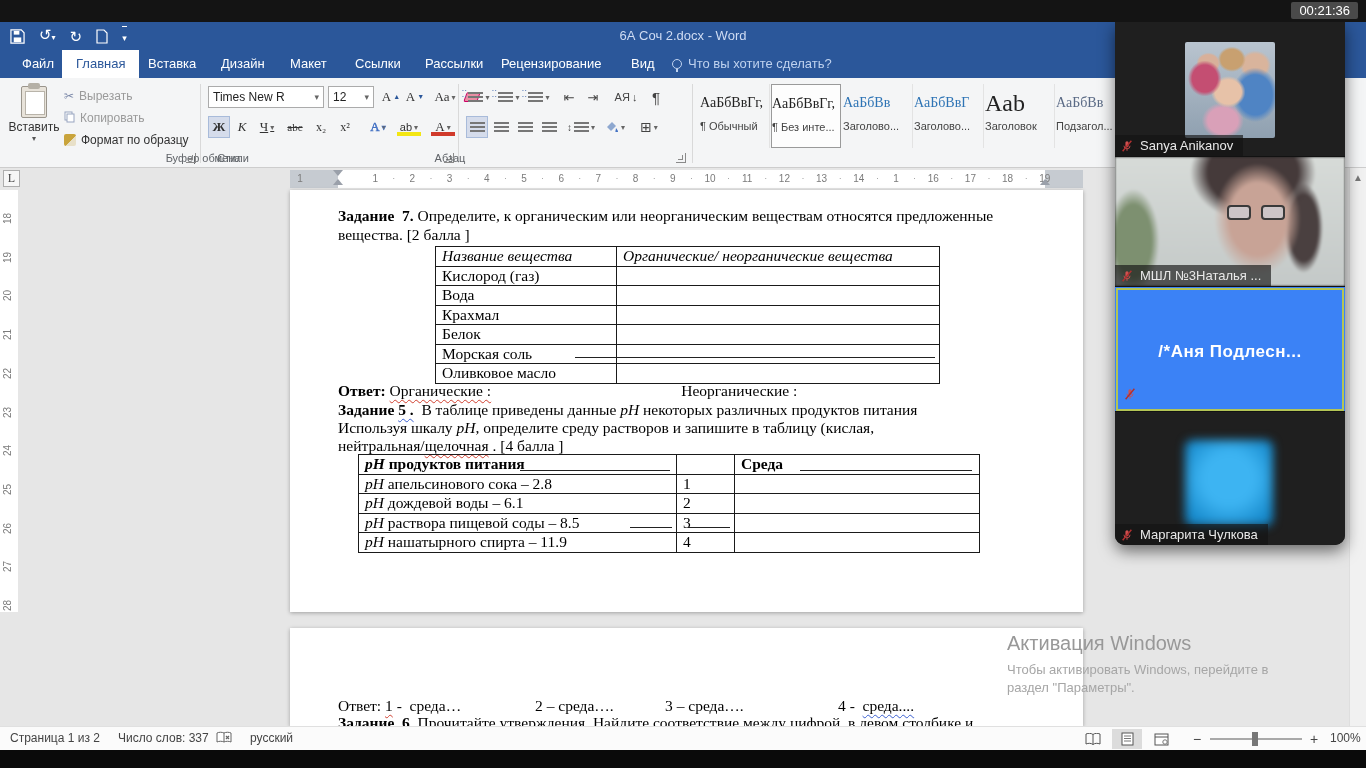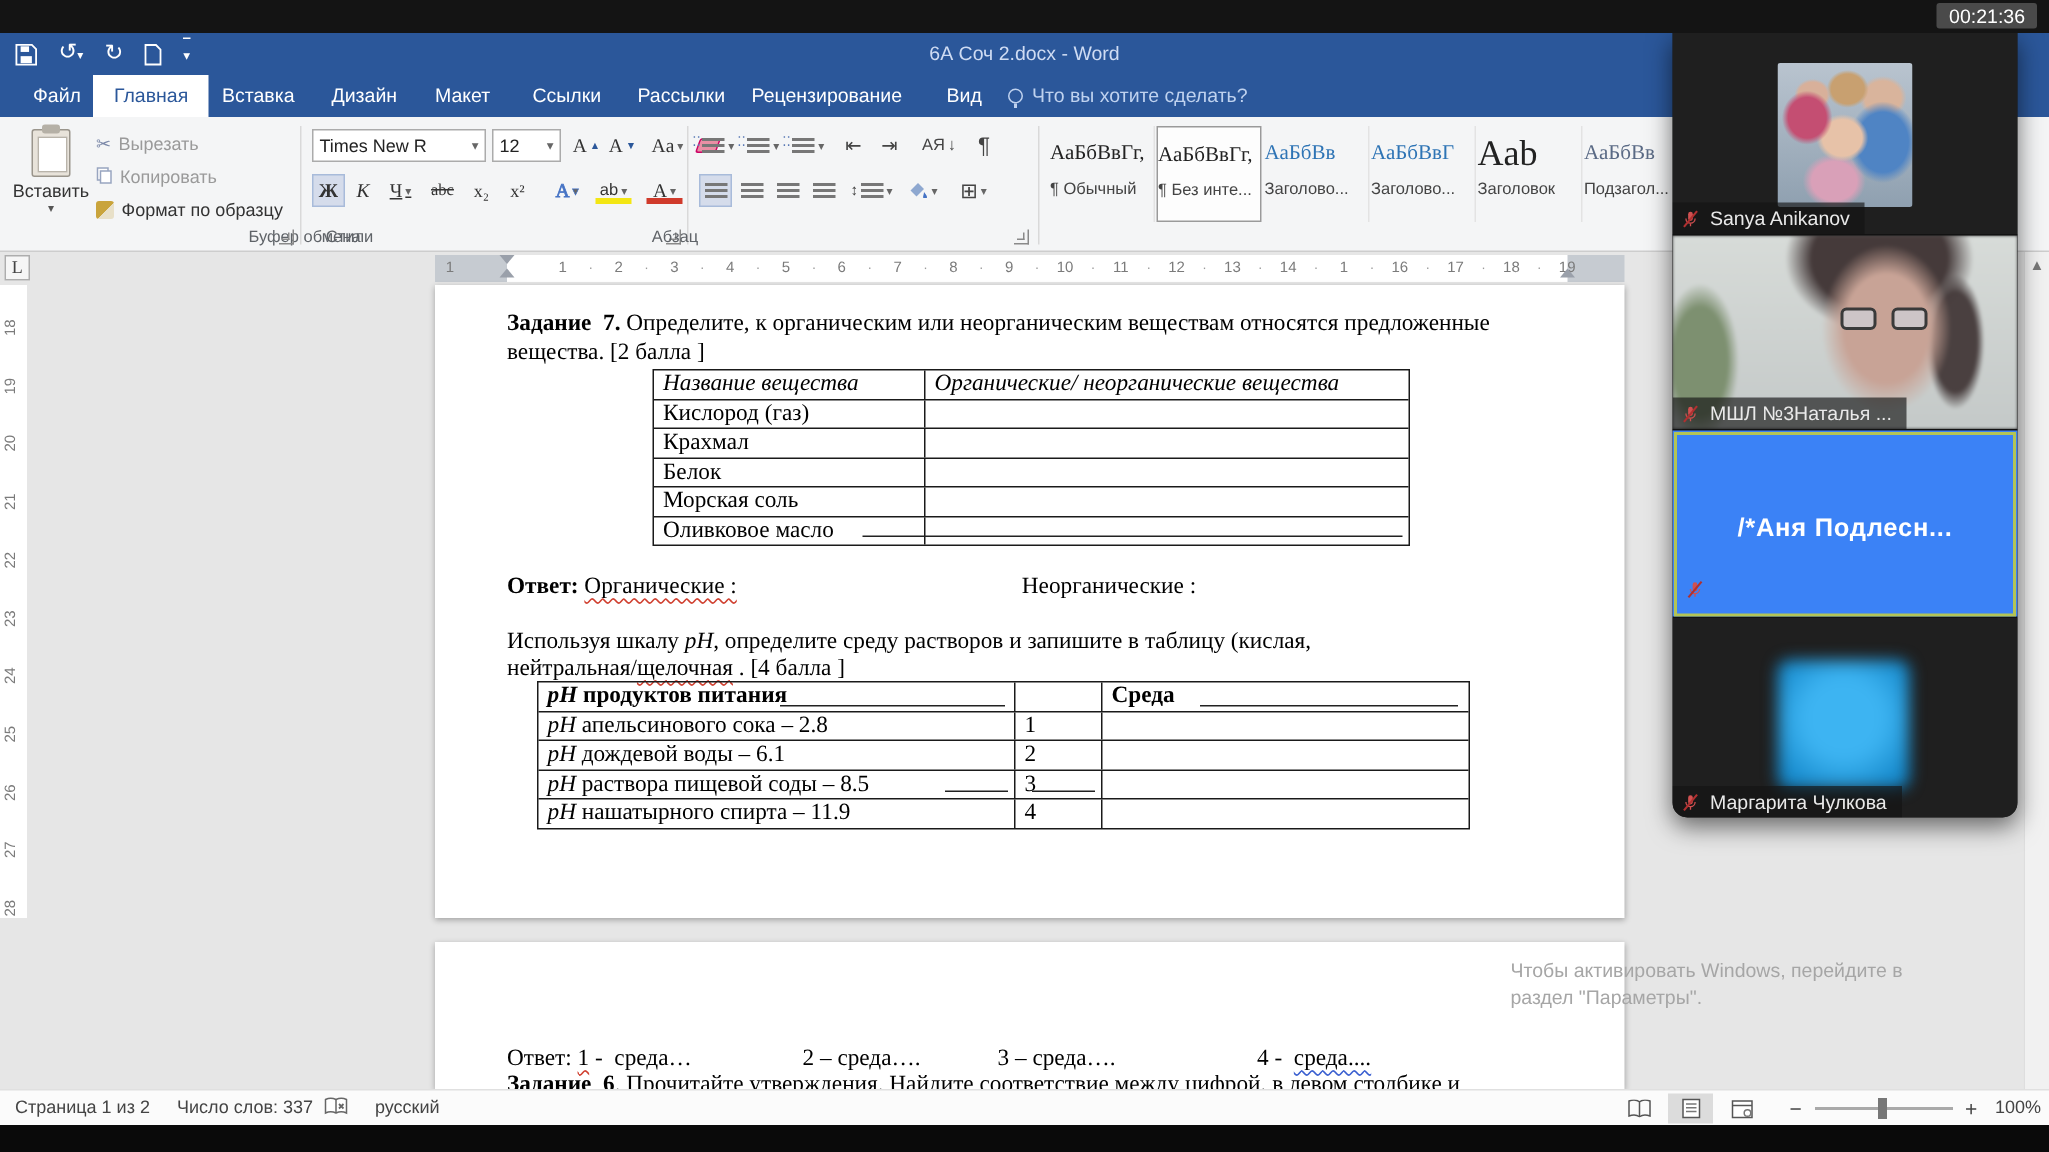--- a/index.html
+++ b/index.html
@@ -431,39 +431,44 @@
     <div class="dtable" style="left:435px; top:78px; width:505px;">
       <div class="trow">
           <div class="tcell it" style="width:180px">Название вещества</div>
           <div class="tcell it" style="width:323px">Органические/ неорганические вещества</div>
         </div>
       <div class="trow">
           <div class="tcell" style="width:180px">Кислород (газ)</div>
           <div class="tcell" style="width:323px"></div>
         </div>
       <div class="trow">
+          <div class="tcell" style="width:180px">Вода</div>
+          <div class="tcell" style="width:323px"></div>
+        </div>
+      <div class="trow">
           <div class="tcell" style="width:180px">Крахмал</div>
           <div class="tcell" style="width:323px"></div>
         </div>
       <div class="trow">
           <div class="tcell" style="width:180px">Белок</div>
           <div class="tcell" style="width:323px"></div>
         </div>
       <div class="trow">
           <div class="tcell" style="width:180px">Морская  соль</div>
           <div class="tcell" style="width:323px"></div>
         </div>
       <div class="trow">
           <div class="tcell" style="width:180px">Оливковое масло</div>
           <div class="tcell" style="width:323px"></div>
         </div>
     </div>
     <div class="blankline" style="left:575px; top:189px; width:360px;"></div>
 
     <div class="docline" style="left:338px; top:214px;"><span class="bd">Ответ: </span><span class="wavy-red">Органические :</span><span style="display: inline-block; width: 190px;"></span><span>Неорганические :</span></div>
+    <div class="docline" style="left:338px; top:233px;"><span class="bd">Задание </span><span class="bd wavy-blue">5 .</span><span>  В таблице приведены данные </span><span class="it">рН</span><span> некоторых различных продуктов питания</span></div>
     <div class="docline" style="left:338px; top:251px;"><span>Используя шкалу </span><span class="it">рН</span><span>, определите среду растворов и запишите в таблицу (кислая,</span></div>
     <div class="docline" style="left:338px; top:269px;text-align:right;"><span>нейтральная/</span><span class="wavy-red">щелочная</span><span> . [4 балла ]</span></div>
 
     <div class="dtable" style="left:358px; top:286px; width:622px;">
       <div class="trow" style="font-weight:bold">
         <div class="tcell" style="width:317px"><span class="it">рН</span><span> продуктов питания</span></div>
         <div class="tcell" style="width:58px"></div>
         <div class="tcell" style="width:245px">Среда</div>
       </div>
       <div class="trow">
@@ -492,20 +497,21 @@
     <div class="blankline" style="left:630px; top:359px; width:42px;"></div>
     <div class="blankline" style="left:688px; top:359px; width:42px;"></div>
 
     <div class="docline" style="left:338px; top:529px;"><span>Ответ: </span><span class="wavy-red">1</span><span> -  среда…</span></div>
     <div class="docline" style="left:535px; top:529px;"><span>2 – среда….</span></div>
     <div class="docline" style="left:665px; top:529px;"><span>3 – среда….</span></div>
     <div class="docline" style="left:838px; top:529px;"><span>4 -  </span><span class="wavy-blue">среда....</span></div>
     <div class="docline" style="left:338px; top:546px;"><span class="bd">Задание  6</span><span>. Прочитайте утверждения. Найдите соответствие между цифрой, в левом столбике и</span></div>
 
     <div class="watermark" style="left:1007px; top:464px;">
+      <div class="wm1">Активация Windows</div>
       <div class="wm2"><span>Чтобы активировать Windows, перейдите в</span><br><span>раздел "Параметры".</span></div>
     </div>
 
     <div class="vscroll">
       <div class="arr">▲</div>
     </div>
   </div>
 
   <div class="statusbar">
     <span class="sb-item" style="left:10px">Страница 1 из 2</span>

